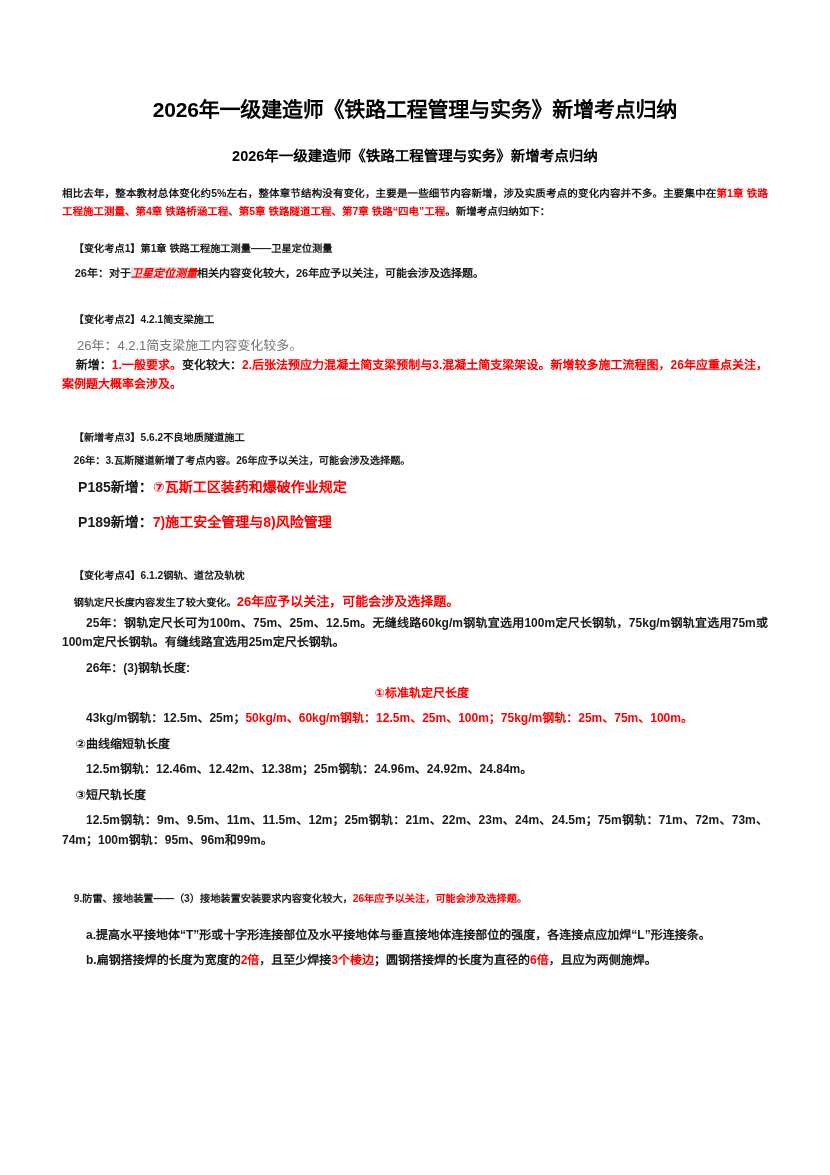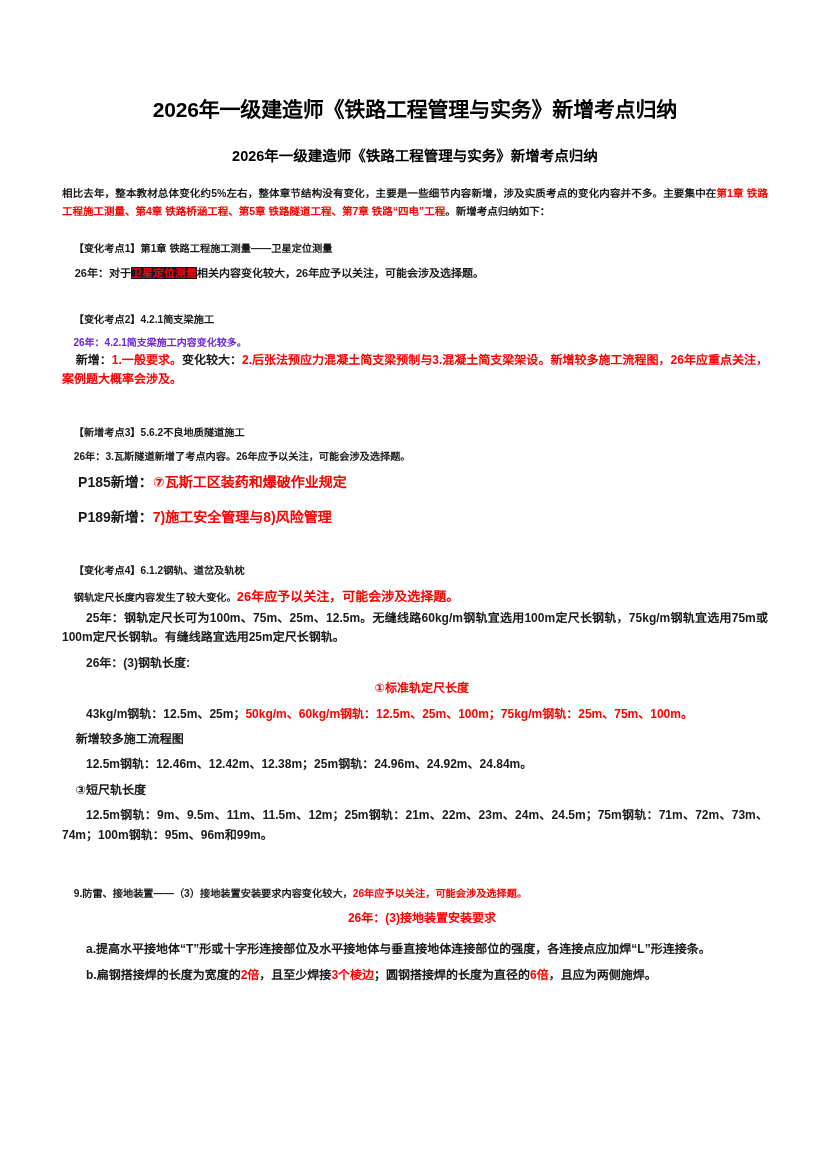--- a/index.html
+++ b/index.html
@@ -64,24 +64,24 @@
     line-height: 1.75;
     color: #1a1a1a;
   }
   .p-small {
     font-size: 11px;
     font-weight: bold;
     line-height: 1.75;
     color: #1a1a1a;
   }
   .p-mid {
-    font-size: 10px;
-    font-weight: bold;
+    font-size: 13px;
+    font-weight: normal;
     line-height: 1.62;
-    color: #6d28d9;
+    color: #737373;
   }
   .p-body {
     font-size: 12px;
     font-weight: bold;
     line-height: 1.62;
     color: #1a1a1a;
     text-align: justify;
     text-justify: inter-character;
   }
   .p-head {
@@ -95,21 +95,21 @@
   .indent1 { text-indent: 1.15em; }
 
   
   .gap-xs { height: 6px; }
   .gap-m  { height: 20px; }
   .gap-l  { height: 28px; }
   .gap-xl { height: 34px; }
 
   
   .red { color: #ff0000; text-align: center; }
-  .hl  { color: #ff0000; background: #0f172a; }
+  .hl  { color: #ff0000; background: #e5e5e5; font-style: italic; }
 
   
   span { font: inherit; }
 </style>
 </head>
 <body>
 
 <div class="page">
 
   <h1 class="doc-title">2026年一级建造师《铁路工程管理与实务》新增考点归纳</h1>
@@ -155,36 +155,35 @@
     <div class="gap-xs"></div>
     <p class="p-tiny indent1"><span>钢轨定尺长度内容发生了较大变化。</span><span class="red" style="font-size:13px;">26年应予以关注，可能会涉及选择题。</span></p>
     <p class="p-body indent">25年：钢轨定尺长可为100m、75m、25m、12.5m。无缝线路60kg/m钢轨宜选用100m定尺长钢轨，75kg/m钢轨宜选用75m或100m定尺长钢轨。有缝线路宜选用25m定尺长钢轨。</p>
     <div class="gap-xs"></div>
     <p class="p-body indent">26年：(3)钢轨长度:</p>
     <div class="gap-xs"></div>
     <p class="p-body red indent1">①标准轨定尺长度</p>
     <div class="gap-xs"></div>
     <p class="p-body indent"><span>43kg/m钢轨：12.5m、25m；</span><span class="red">50kg/m、60kg/m钢轨：12.5m、25m、100m；75kg/m钢轨：25m、75m、100m。</span></p>
     <div class="gap-xs"></div>
-    <p class="p-body indent1">新增较多施工流程图</p>
+    <p class="p-body indent1">②曲线缩短轨长度</p>
     <div class="gap-xs"></div>
     <p class="p-body indent">12.5m钢轨：12.46m、12.42m、12.38m；25m钢轨：24.96m、24.92m、24.84m。</p>
     <div class="gap-xs"></div>
     <p class="p-body indent1">③短尺轨长度</p>
     <div class="gap-xs"></div>
     <p class="p-body indent">12.5m钢轨：9m、9.5m、11m、11.5m、12m；25m钢轨：21m、22m、23m、24m、24.5m；75m钢轨：71m、72m、73m、74m；100m钢轨：95m、96m和99m。</p>
   </div>
 
   <div class="gap-xl"></div>
 
   <div>
     <div class="gap-xs"></div>
     <p class="p-tiny indent1"><span>9.防雷、接地装置——（3）接地装置安装要求内容变化较大，</span><span class="red">26年应予以关注，可能会涉及选择题。</span></p>
     <div class="gap-xs"></div>
-    <p class="p-body red indent1">26年：(3)接地装置安装要求</p>
     <div class="gap-xs"></div>
     <div class="gap-xs"></div>
     <p class="p-body indent">a.提高水平接地体“T”形或十字形连接部位及水平接地体与垂直接地体连接部位的强度，各连接点应加焊“L”形连接条。</p>
     <div class="gap-xs"></div>
     <p class="p-body indent"><span>b.扁钢搭接焊的长度为宽度的</span><span class="red">2倍</span><span>，且至少焊接</span><span class="red">3个棱边</span><span>；圆钢搭接焊的长度为直径的</span><span class="red">6倍</span><span>，且应为两侧施焊。</span></p>
   </div>
 
 </div>
 
 </body></html>

